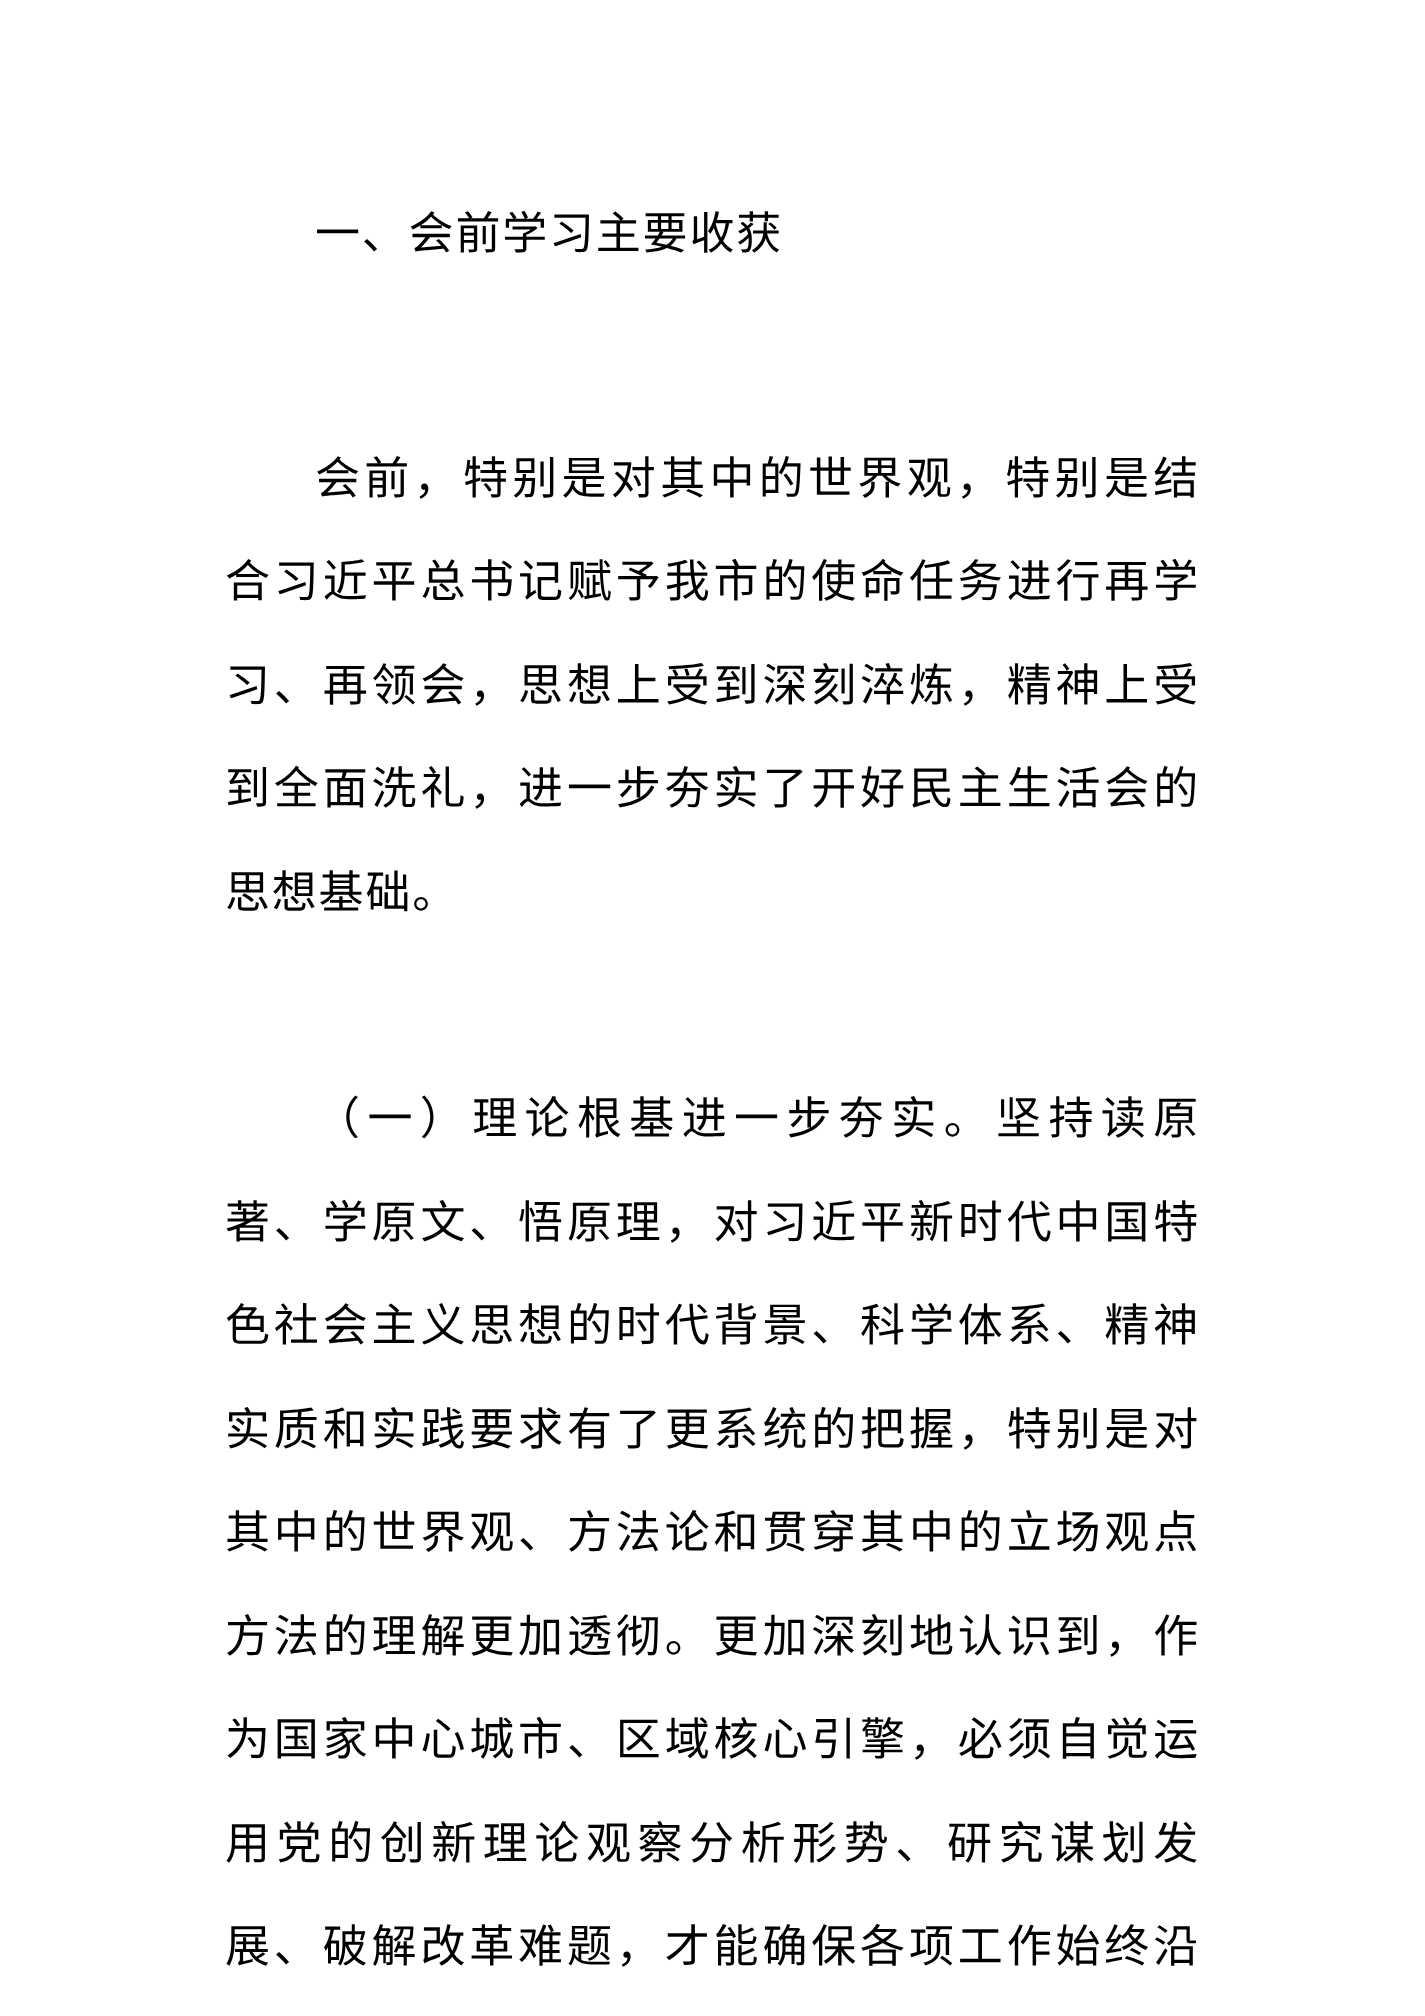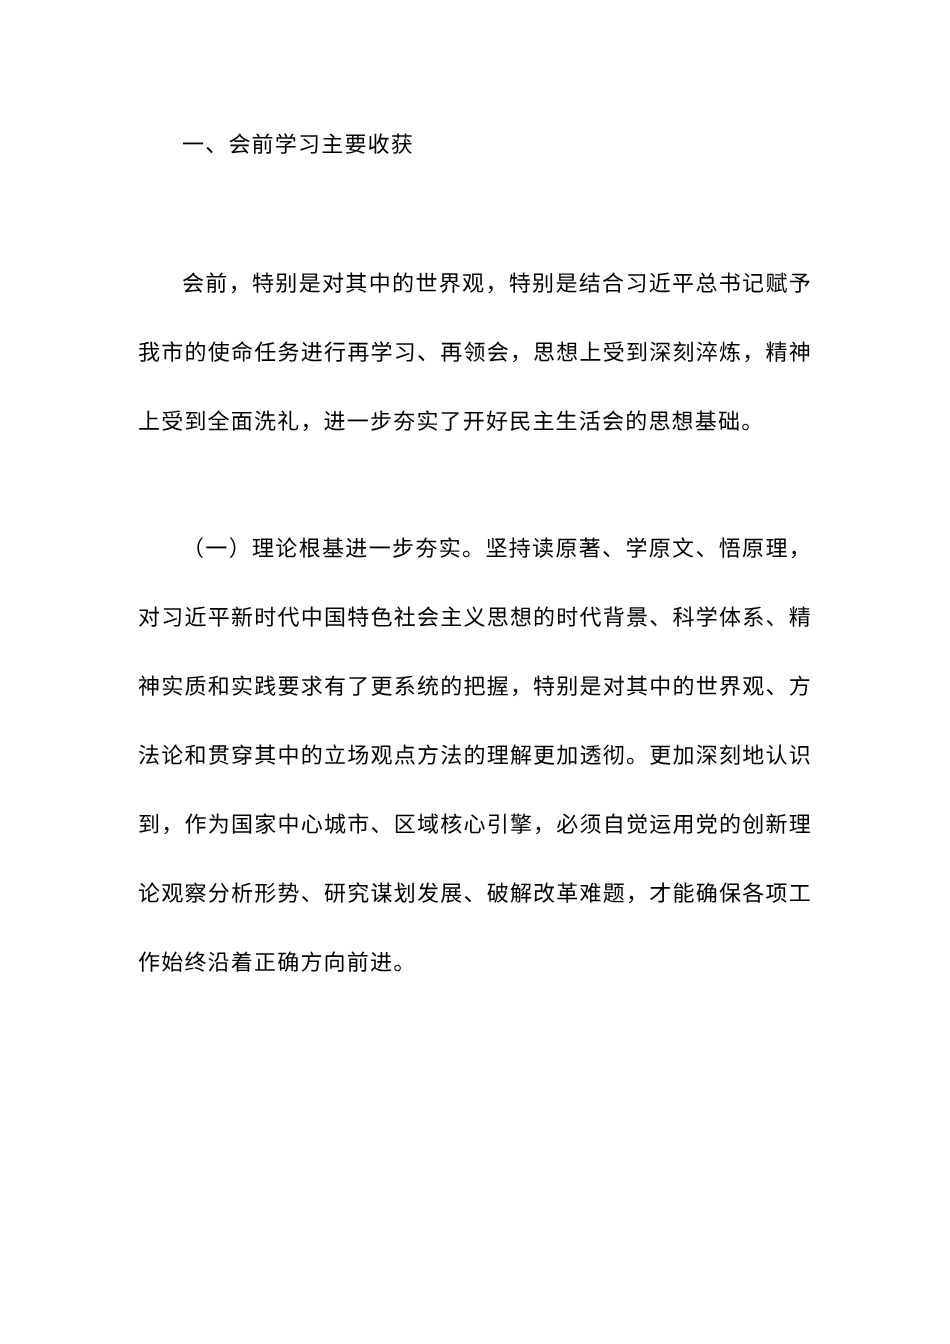--- a/index.html
+++ b/index.html
@@ -20,26 +20,26 @@
     width: 950px;
     height: 1344px;
     box-sizing: border-box;
     padding: 110px 138px 70px 138px;
     background: #ffffff;
   }
   .doc-body {
     width: 100%;
   }
   .para {
-    font-size: 22px;
+    font-size: 30px;
     line-height: 69px;
     letter-spacing: 1.2px;
     text-align: justify;
     text-justify: inter-ideograph;
-    margin: 0;
+    margin: 12px;
     white-space: normal;
     word-break: break-all;
   }
   .para.indent {
     text-indent: 2em;
   }
   .spacer-lg {
     height: 70px;
   }
   .spacer-md {

